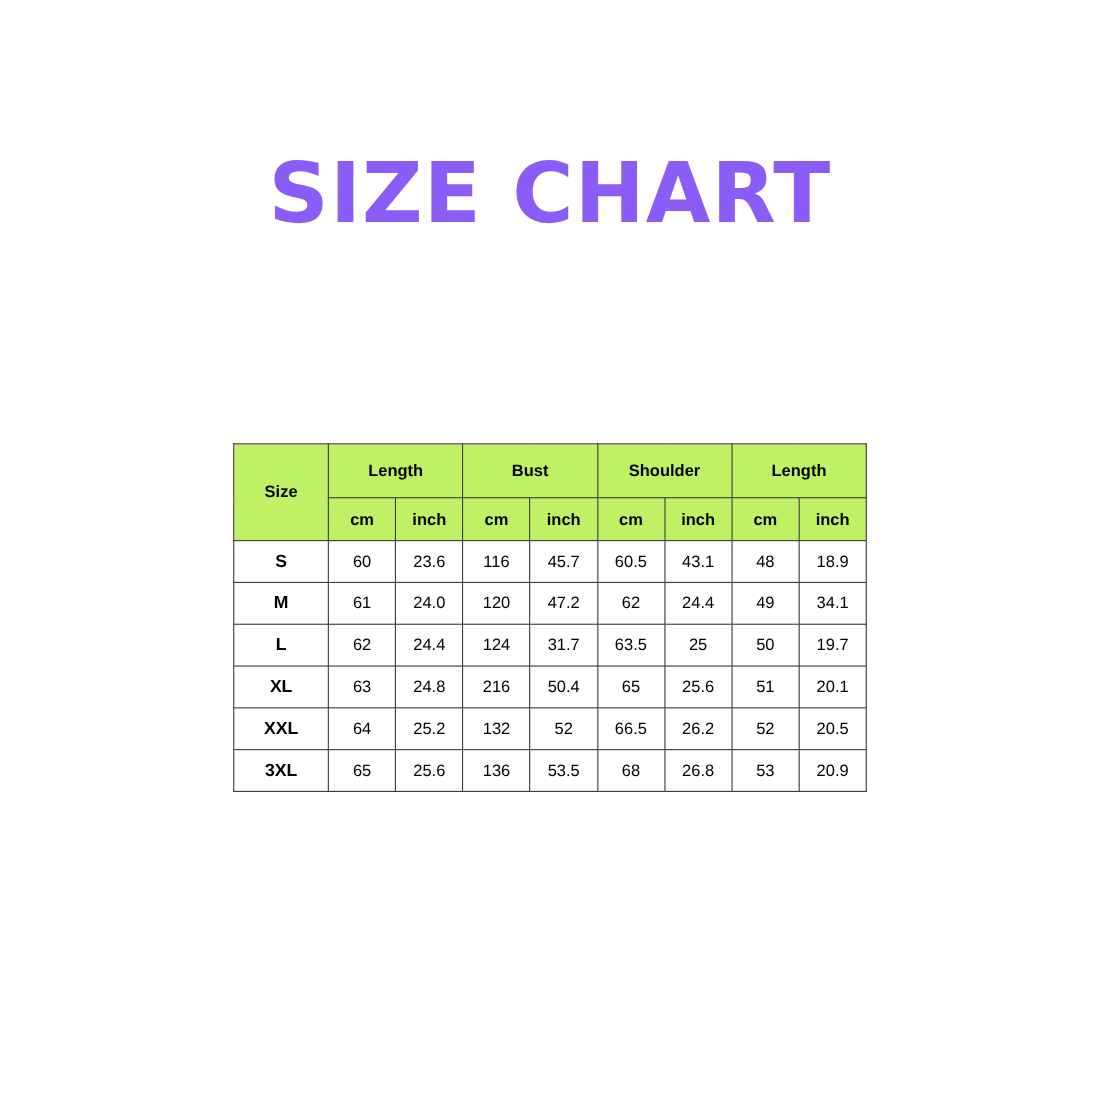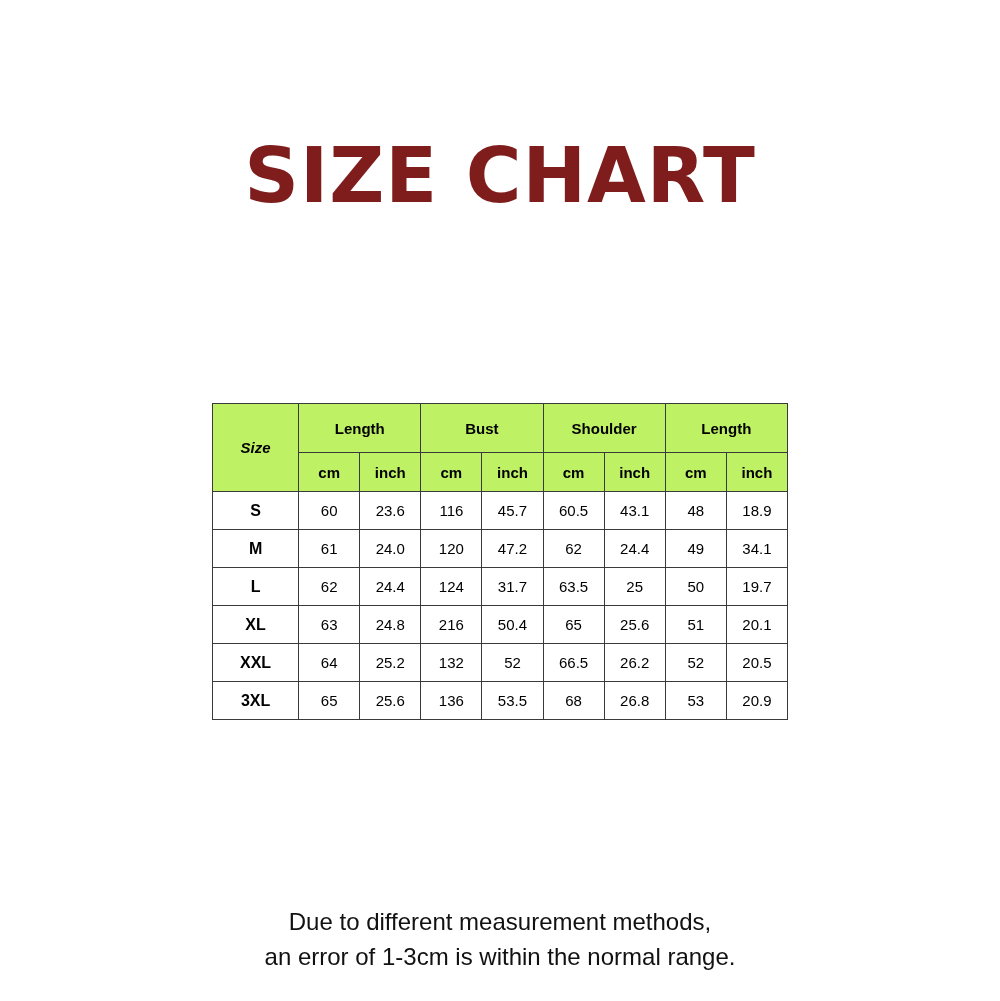--- a/index.html
+++ b/index.html
@@ -23,21 +23,21 @@
   .title {
     position: absolute;
     top: 138px;
     left: 0;
     width: 1000px;
     text-align: center;
     font-family: "DejaVu Sans", sans-serif;
     font-weight: bold;
     font-size: 76px;
     letter-spacing: 1px;
-    color: #7f1d1d;
+    color: #8b5cf6;
     line-height: 1.0;
   }
   .table-wrap {
     position: absolute;
     top: 403px;
     left: 212px;
     width: 576px;
   }
   table.size-chart {
     border-collapse: collapse;
@@ -61,21 +61,20 @@
     height: 48px;
     font-size: 16px;
   }
   .hdr-unit {
     height: 38px;
     font-size: 15px;
   }
   .size-cell {
     font-weight: bold;
     font-size: 16px;
-    font-style: italic;
   }
   .body-row td {
     height: 37px;
     background: #ffffff;
     font-size: 15px;
   }
   .body-row td.size-label {
     font-weight: bold;
     font-size: 16px;
   }
@@ -196,18 +195,14 @@
           <td>53.5</td>
           <td>68</td>
           <td>26.8</td>
           <td>53</td>
           <td>20.9</td>
         </tr>
       </tbody>
     </table>
   </div>
 
-  <div class="note">
-    <div>Due to different measurement methods,</div>
-    <div>an error of 1-3cm is within the normal range.</div>
-  </div>
 
 </div>
 
 </body></html>

